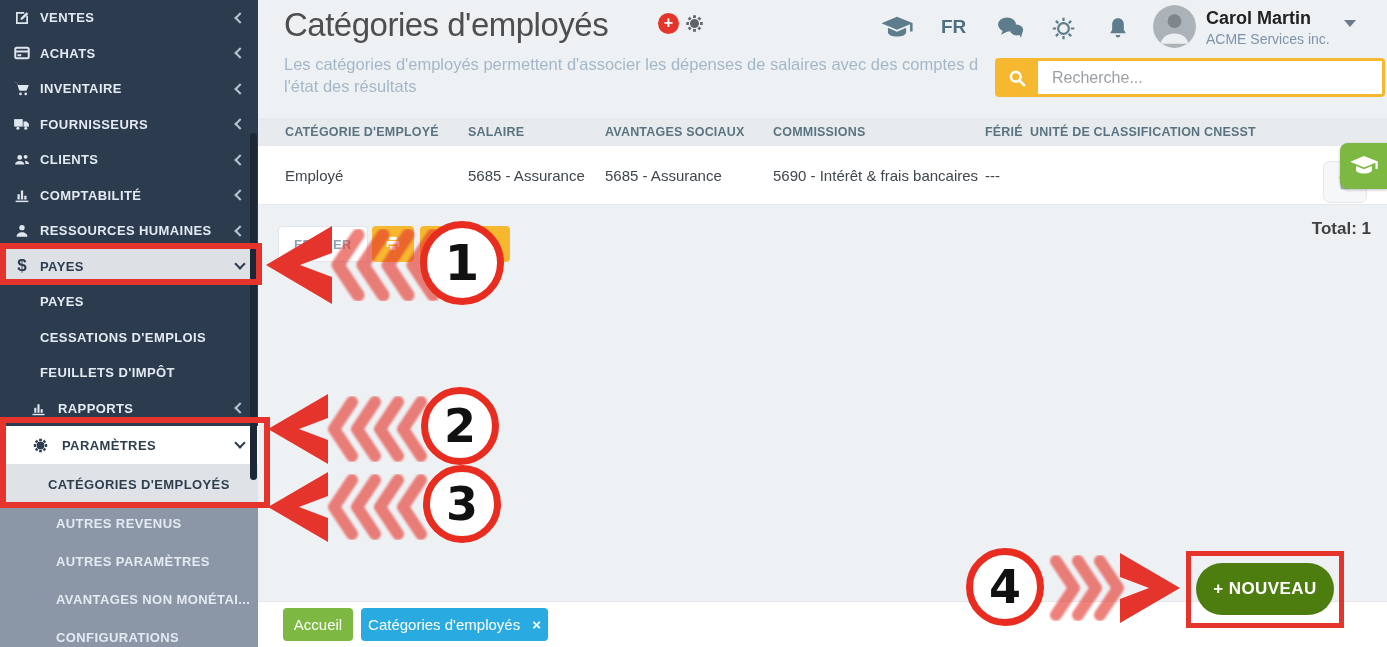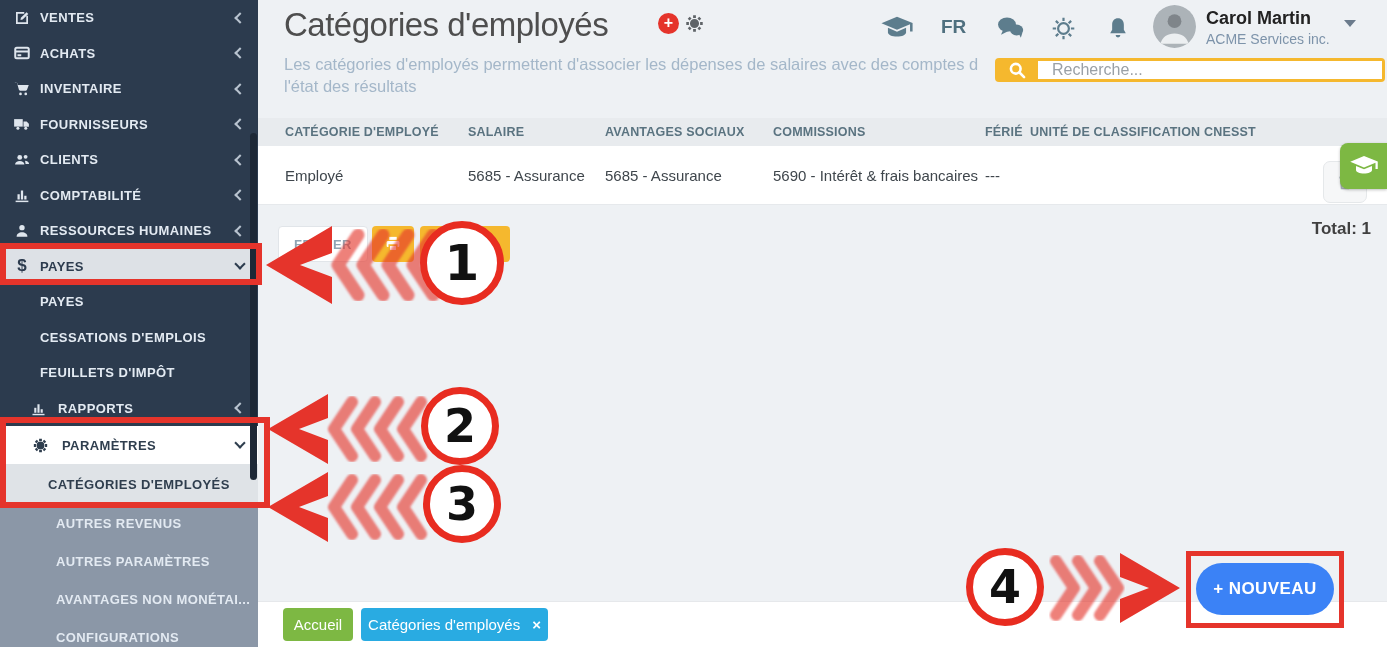--- a/index.html
+++ b/index.html
@@ -43,21 +43,21 @@
   
   .tb-ico { position:absolute; top:15px; color:#5d7d8d; cursor:pointer; }
   #tb-lang { position:absolute; left:941px; top:16px; font-size:19px; font-weight:bold; color:#4f707f; cursor:pointer; }
   #avatar { position:absolute; left:1153px; top:5px; width:43px; height:43px; border-radius:50%; overflow:hidden; cursor:pointer; }
   #user-block { position:absolute; left:1206px; top:8px; cursor:pointer; }
   #user-name { font-size:18px; font-weight:bold; color:#222; }
   #user-company { font-size:14px; color:#7d93aa; margin-top:2px; }
   #user-caret { position:absolute; left:1344px; top:20px; width:0; height:0; border-left:6px solid transparent; border-right:6px solid transparent; border-top:7px solid #6b7b8c; cursor:pointer; }
 
   
-  #search-bar { position:absolute; left:995px; top:58px; width:390px; height:24px; background:var(--yellow,#f5b82e); border-radius:4px; display:flex; align-items:stretch; z-index:8; }
+  #search-bar { position:absolute; left:995px; top:58px; width:390px; height:39px; background:var(--yellow,#f5b82e); border-radius:4px; display:flex; align-items:stretch; z-index:8; }
   #search-btn { width:43px; display:flex; align-items:center; justify-content:center; cursor:pointer; }
   #search-input { flex:1; margin:3px 3px 3px 0; border:none; outline:none; padding-left:14px; font-size:16px; color:#555; background:#fff; font-family:"Liberation Sans",sans-serif; }
   #search-input::placeholder { color:#9aa0a6; }
 
   
   .tbl-grid { display:grid; grid-template-columns:183px 137px 168px 212px 45px 1fr; align-items:center; padding-left:27px; }
   #tbl-head { position:absolute; left:258px; top:118px; width:1129px; height:28px; background:#e8ebee; font-size:12.5px; font-weight:bold; color:#5a7380; letter-spacing:.2px; }
   #tbl-row { position:absolute; left:258px; top:146px; width:1129px; height:59px; background:#fff; border-bottom:1px solid #e6e9ec; font-size:15px; color:#3f464c; cursor:pointer; }
   #row-trash { position:absolute; left:1323px; top:161px; width:44px; height:42px; background:#f6f7f8; border:1px solid #e5e8ea; border-radius:7px; display:flex; align-items:center; justify-content:center; color:#a7b0b8; cursor:pointer; z-index:6; }
   #row-cap { position:absolute; left:1340px; top:143px; width:47px; height:46px; background:var(--green,#7db843); border-radius:8px 0 0 8px; display:flex; align-items:center; justify-content:center; color:#fff; cursor:pointer; z-index:7; box-shadow:0 1px 3px rgba(0,0,0,.25); }
@@ -72,21 +72,21 @@
   #btn-exp  { left:466px; width:44px; }
 
   
   #footer-bar { position:absolute; left:258px; top:601px; width:1129px; height:46px; background:#fff; border-top:1px solid #e6e8eb; }
   #btn-home { left:283px; top:608px; width:70px; height:33px; background:var(--green,#7db843); color:#fff; font-size:15px; }
   #tab-current { left:361px; top:608px; width:187px; height:33px; background:var(--blue,#29abe2); color:#fff; font-size:15px; gap:12px; }
   #tab-close { font-weight:bold; font-size:15px; cursor:pointer; }
 
   
   #nouveau-box { position:absolute; left:1186px; top:551px; width:158px; height:77px; border:5px solid var(--accent_red,#e5342b); z-index:20; }
-  #btn-nouveau { left:1196px; top:563px; width:138px; height:52px; border-radius:26px; background:#3b82f6; color:#fff; font-size:17px; font-weight:bold; letter-spacing:.4px; z-index:21; }
+  #btn-nouveau { left:1196px; top:563px; width:138px; height:52px; border-radius:26px; background:#4d7c0f; color:#fff; font-size:17px; font-weight:bold; letter-spacing:.4px; z-index:21; }
 
   
   .ann { position:absolute; z-index:30; pointer-events:none; }
   .red-box { position:absolute; border:6px solid var(--accent_red,#e5342b); z-index:30; pointer-events:none; }
   #box-payes { left:0; top:243px; width:262px; height:42px; }
   #box-param { left:0; top:417px; width:270px; height:91px; }
   .num-circle { position:absolute; background:#fff; border:7px solid #e82c20; border-radius:50%; display:flex; align-items:center; justify-content:center; font-weight:bold; color:#111; z-index:31; pointer-events:none; font-family:"DejaVu Sans","Liberation Sans",sans-serif; }
   #circ-1 { left:420px; top:221px; width:84px; height:84px; font-size:50px; }
   #circ-2 { left:421px; top:387px; width:78px; height:78px; font-size:46px; }
   #circ-3 { left:423px; top:465px; width:78px; height:78px; font-size:46px; }

